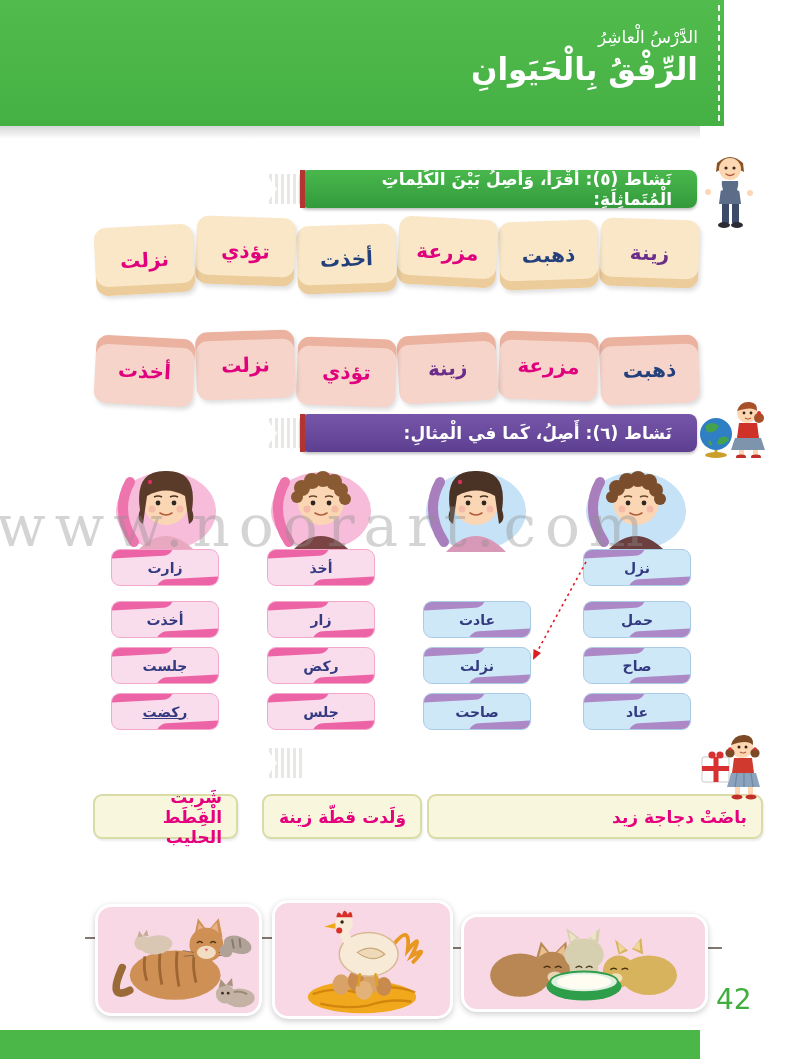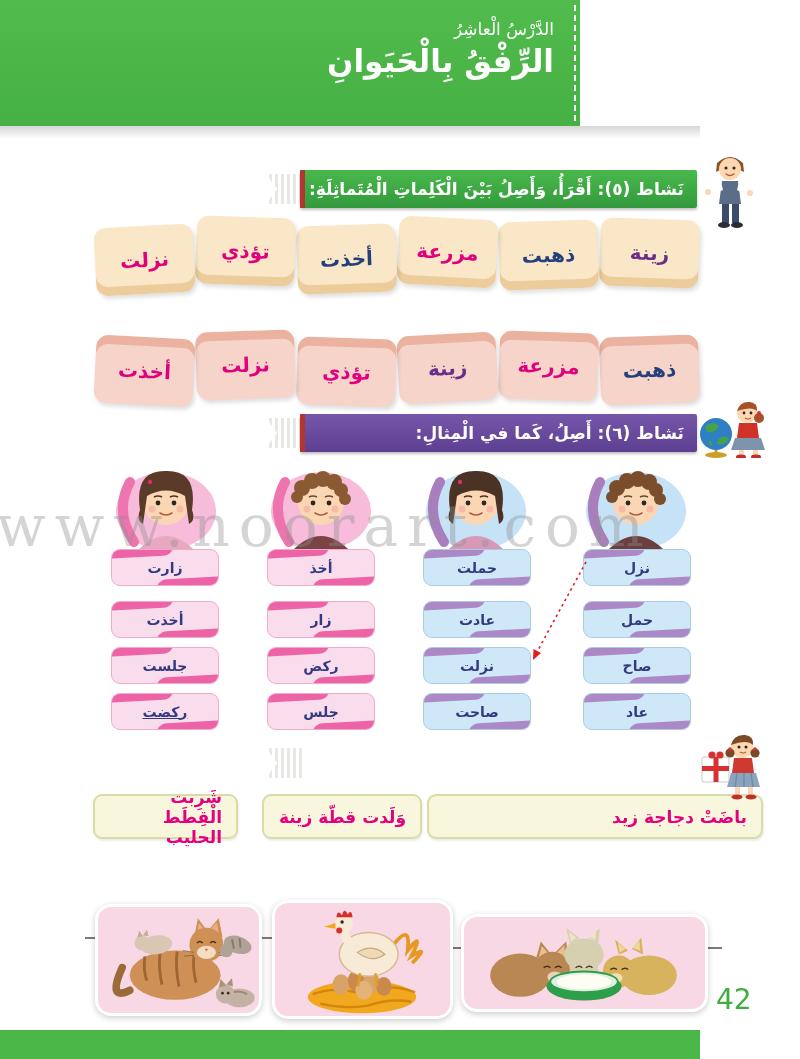--- a/index.html
+++ b/index.html
@@ -9,36 +9,36 @@
   
   .right-margin {
     position:absolute; left:700px; top:0; width:100px; height:1059px;
     background:
       linear-gradient(180deg, rgba(255,255,255,0) 0, rgba(255,255,255,0) 13%, rgba(255,255,255,.92) 24%, rgba(255,255,255,.92) 82%, rgba(255,255,255,0) 93%),
       repeating-linear-gradient(90deg, #ececе9 0 4px, #ececea 0 4px, #fbfbf9 4px 9px);
   }
 
   
   .header {
-    position:absolute; left:0; top:0; width:580px; height:126px;
+    position:absolute; left:0; top:0; width:724px; height:126px;
     background:linear-gradient(180deg,#52bb4d,#45b044);
-    direction:rtl; color:#fff; padding:19px 26px 0 0; z-index:2;
+    direction:rtl; color:#fff; padding:27px 26px 0 0; z-index:2;
   }
   .header::after { content:""; position:absolute; right:4px; top:5px; bottom:5px; width:0; border-right:2px dashed rgba(255,255,255,.95); }
   .header-lesson { font-size:17px; letter-spacing:.2px; }
   .header-title  { font-size:31px; font-weight:bold; margin-top:4px; }
   .header-shadow { position:absolute; left:0; top:126px; width:700px; height:13px;
     background:linear-gradient(180deg, rgba(110,110,110,.28), rgba(255,255,255,0)); }
 
   
   .banner {
     position:absolute; left:300px; width:397px; height:38px;
     display:flex; align-items:center; direction:rtl;
-    color:#fff; font-weight:bold; font-size:17px; padding-right:13px;
-    border-radius:2px; box-shadow:0 2px 3px rgba(0,0,0,.25); z-index:2;
+    color:#fff; font-weight:bold; font-size:17px; padding-right:25px;
+    border-radius:8px; box-shadow:0 2px 3px rgba(0,0,0,.25); z-index:2;
   }
   .banner::before { content:""; position:absolute; left:0; top:0; bottom:0; width:5px; background:#b23530; }
   .banner.green  { background:linear-gradient(180deg,#49b84c,#339a3c); }
   .banner.purple { background:linear-gradient(180deg,#7656a8,#5d3f92); }
   .banner.red    { background:linear-gradient(180deg,#ef5134,#d93a22); }
   .ribbon {
     position:absolute; left:266px; width:37px; height:30px;
     background:repeating-linear-gradient(90deg,#ffffff 0 3px,#e7e7e4 3px 6px);
     clip-path:polygon(0 0,100% 0,100% 100%,0 100%,30% 50%);
     box-shadow:0 2px 3px rgba(0,0,0,.25); z-index:1;
@@ -279,23 +279,20 @@
   <div class="wbtn blue" style="left:583px; top:601px;">
       <span>حمل</span>
     </div>
   <div class="wbtn blue" style="left:583px; top:647px;">
       <span>صاح</span>
     </div>
   <div class="wbtn blue" style="left:583px; top:693px;">
       <span>عاد</span>
     </div>
 
-  <div class="wbtn blue" style="left:423px; top:549px;">
-      <span>حملت</span>
-    </div>
   <div class="wbtn blue" style="left:423px; top:601px;">
       <span>عادت</span>
     </div>
   <div class="wbtn blue" style="left:423px; top:647px;">
       <span>نزلت</span>
     </div>
   <div class="wbtn blue" style="left:423px; top:693px;">
       <span>صاحت</span>
     </div>
 

